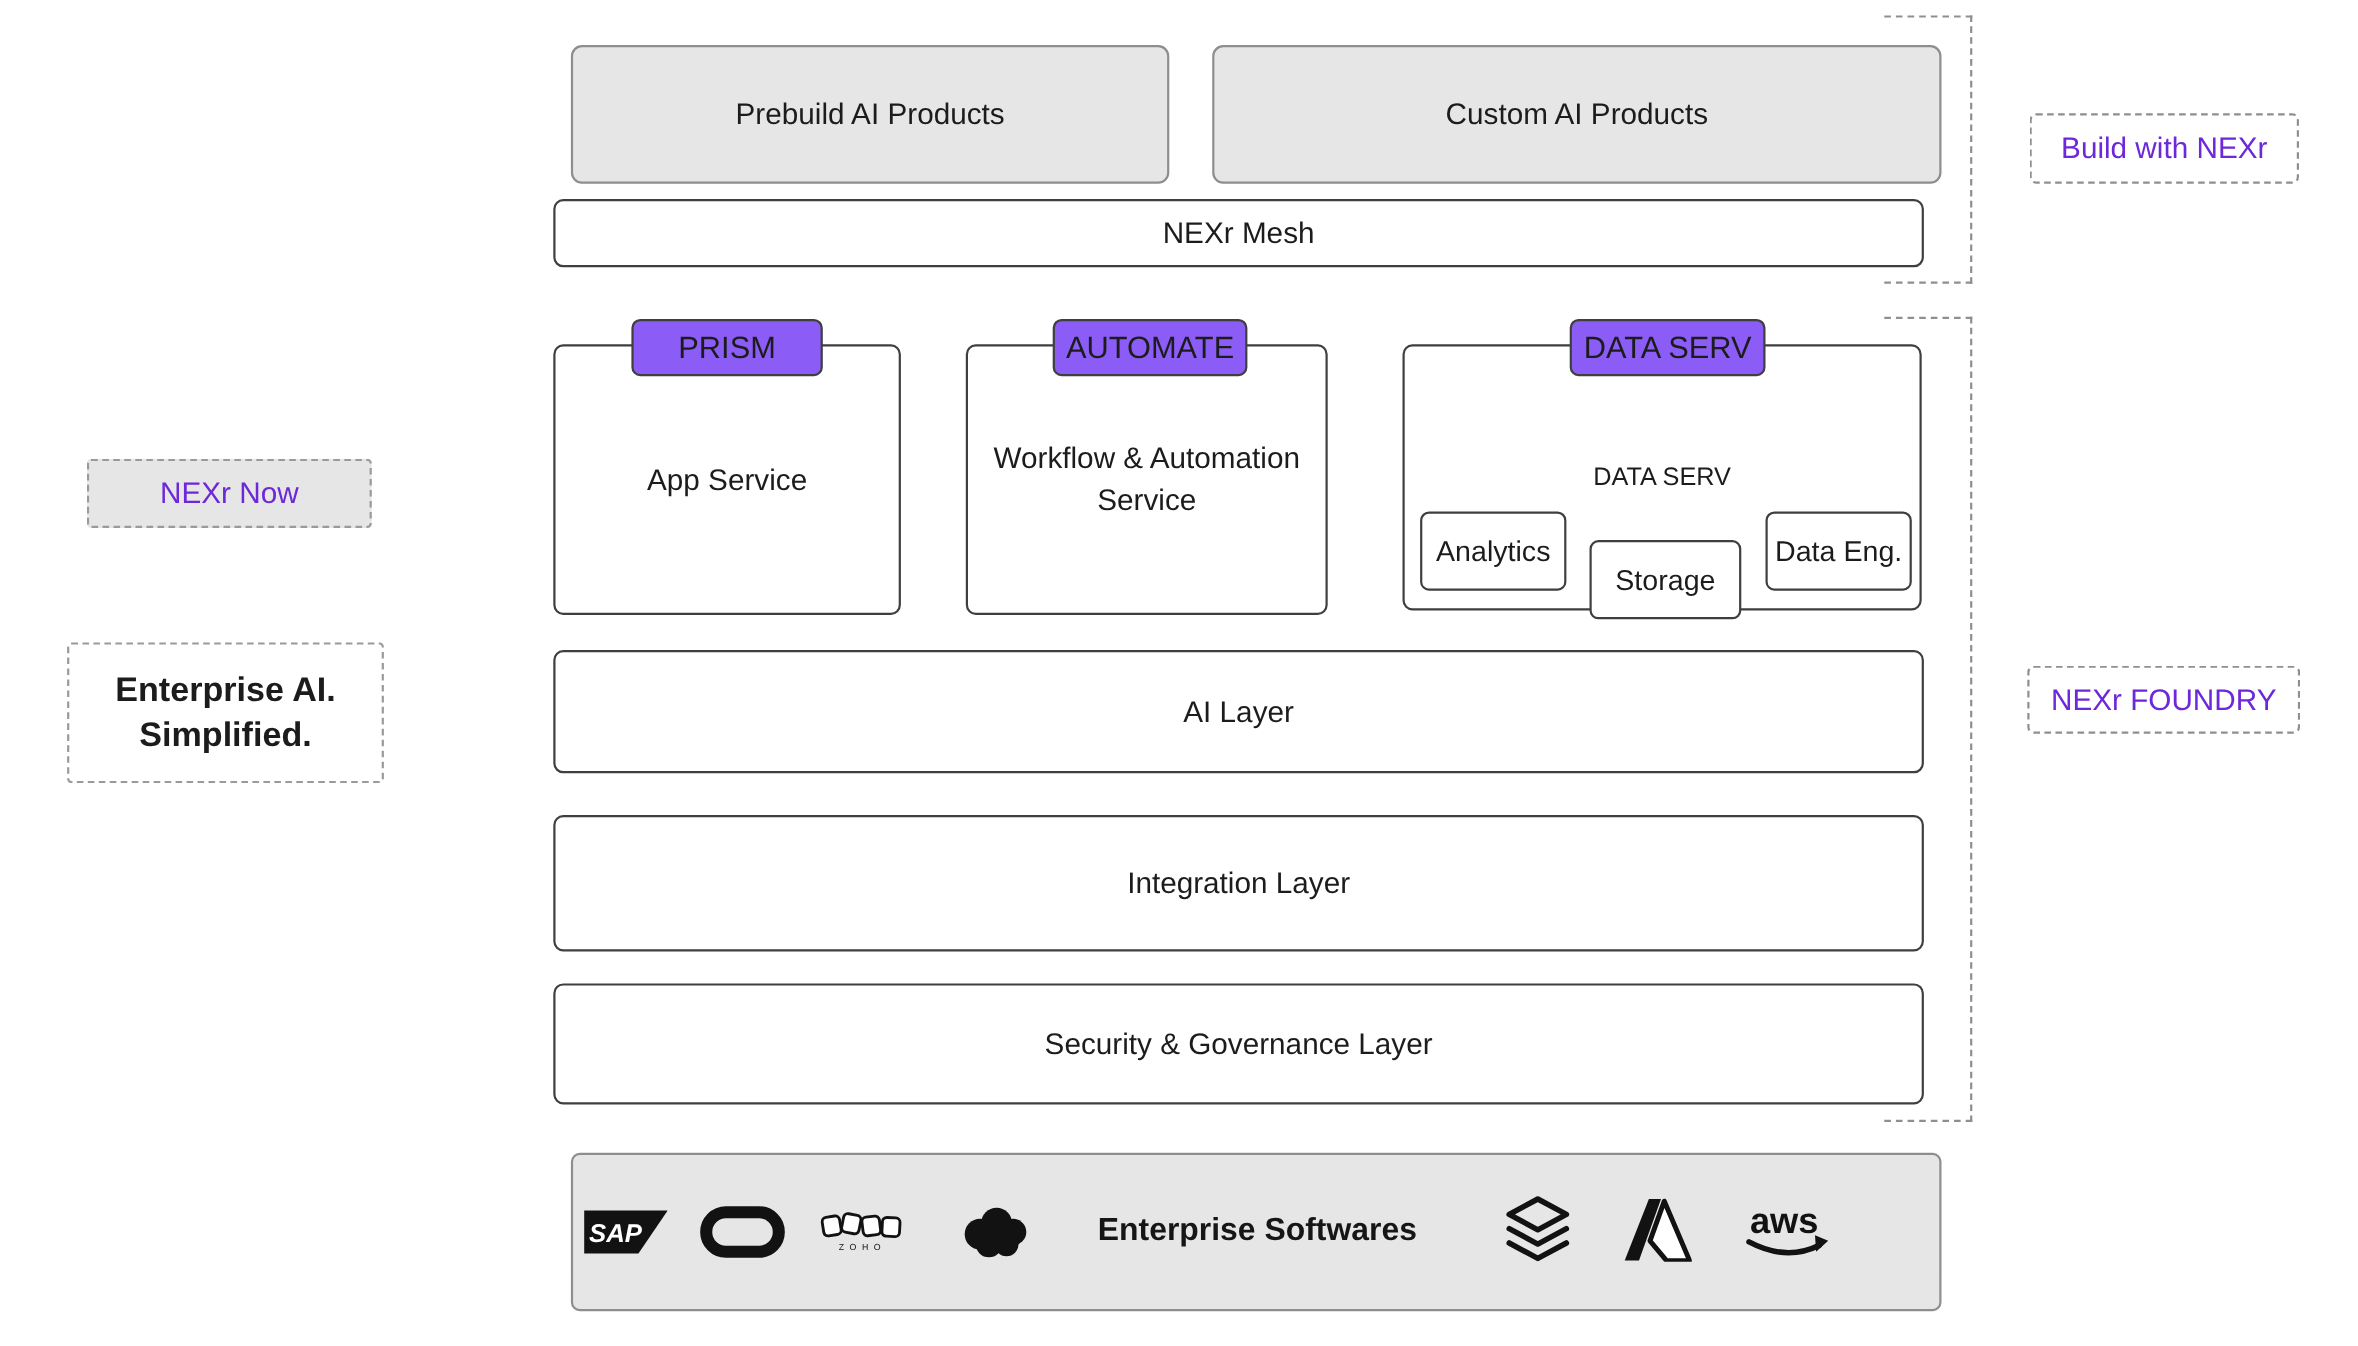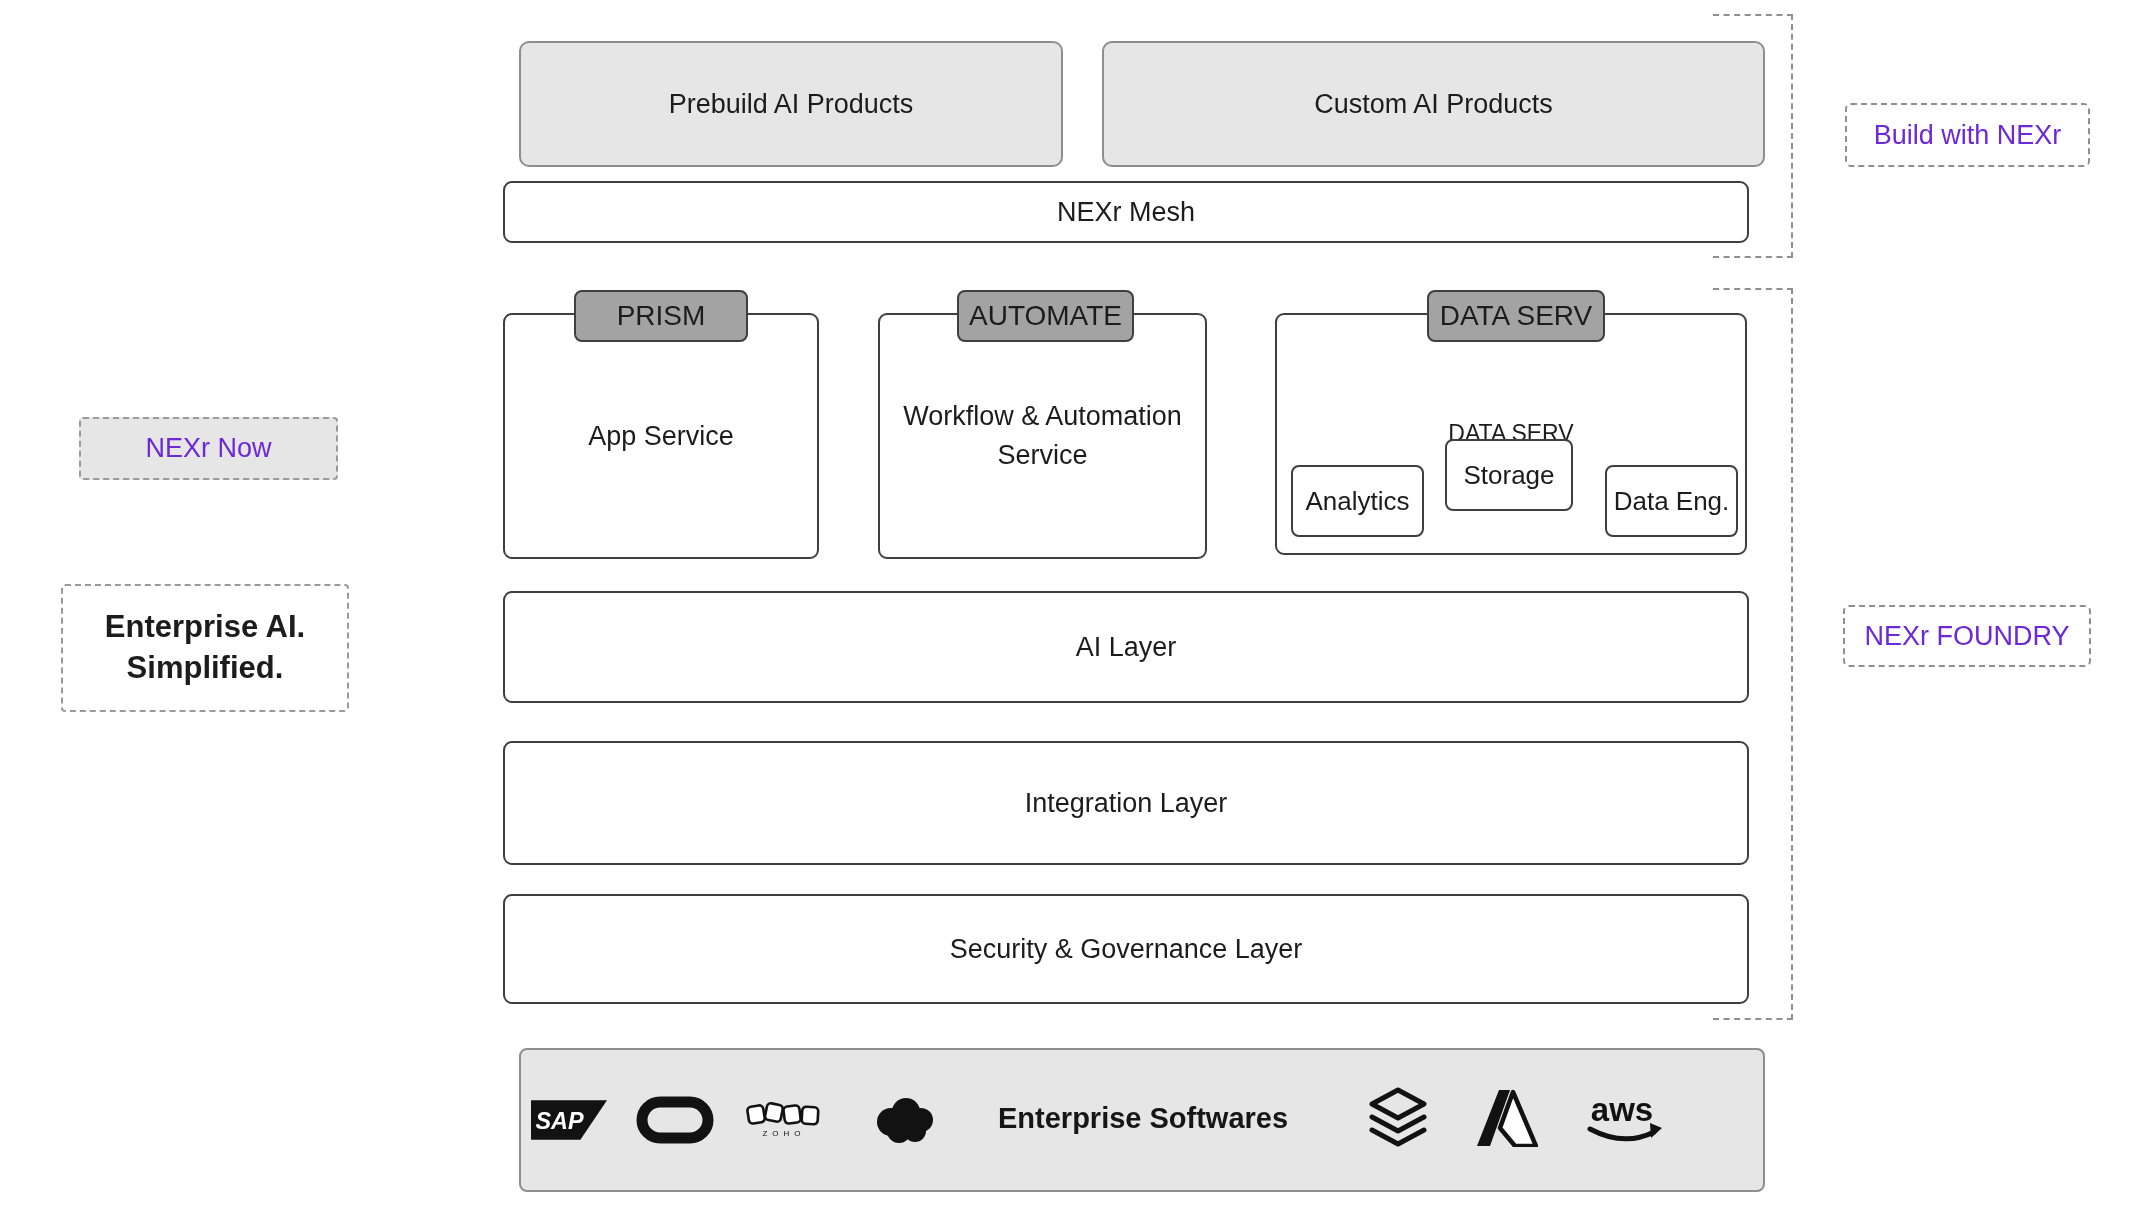--- a/index.html
+++ b/index.html
@@ -13,21 +13,21 @@
   }
   .gray-fill{background:#e6e6e6;}
   .white-fill{background:#ffffff;}
   .soft-border{border:2px solid #8e8e8e;border-radius:10px;margin-left:16px;}
   .dark-border{border:2px solid #3f3f3f;border-radius:9px;}
   .dashed-border{border:2px dashed #8f8f8f;border-radius:6px;}
   .lbl{font-size:27px;color:#1c1c1c;}
   .lbl-md{font-size:27px;font-weight:500;color:#6d28d9;}
   .tab{
     position:absolute;box-sizing:border-box;display:flex;align-items:center;
-    justify-content:center;background:#a3a3a3;border:2px solid #3f3f3f;
+    justify-content:center;background:#8b5cf6;border:2px solid #3f3f3f;
     border-radius:8px;font-size:28px;z-index:3;
   }
   .service-box{z-index:1;}
   .chip{
     position:absolute;box-sizing:border-box;display:flex;align-items:center;
     justify-content:center;background:#fff;border:2px solid #3f3f3f;
     border-radius:8px;font-size:26px;z-index:2;
   }
   .bracket{
     position:absolute;box-sizing:border-box;
@@ -83,21 +83,21 @@
 
   <div class="box white-fill dark-border service-box" style="left:1275px;top:313px;width:472px;height:242px;"></div>
   <div class="tab" style="left:1427px;top:290px;width:178px;height:52px;">
     <span>DATA SERV</span>
   </div>
   <div class="inner-title" style="left:1275px;top:420px;width:472px;">DATA SERV</div>
 
   <div class="chip" style="left:1291px;top:465px;width:133px;height:72px;">
     <span>Analytics</span>
   </div>
-  <div class="chip" style="left:1445px;top:439px;width:128px;height:72px;">
+  <div class="chip" style="left:1445px;top:491px;width:138px;height:72px;">
     <span>Storage</span>
   </div>
   <div class="chip" style="left:1605px;top:465px;width:133px;height:72px;">
     <span>Data Eng.</span>
   </div>
 
   <div class="box gray-fill lbl-md" style="left:79px;top:417px;width:259px;height:63px;border:2px dashed #9a9a9a;border-radius:4px;">
     <span>NEXr Now</span>
   </div>
 

